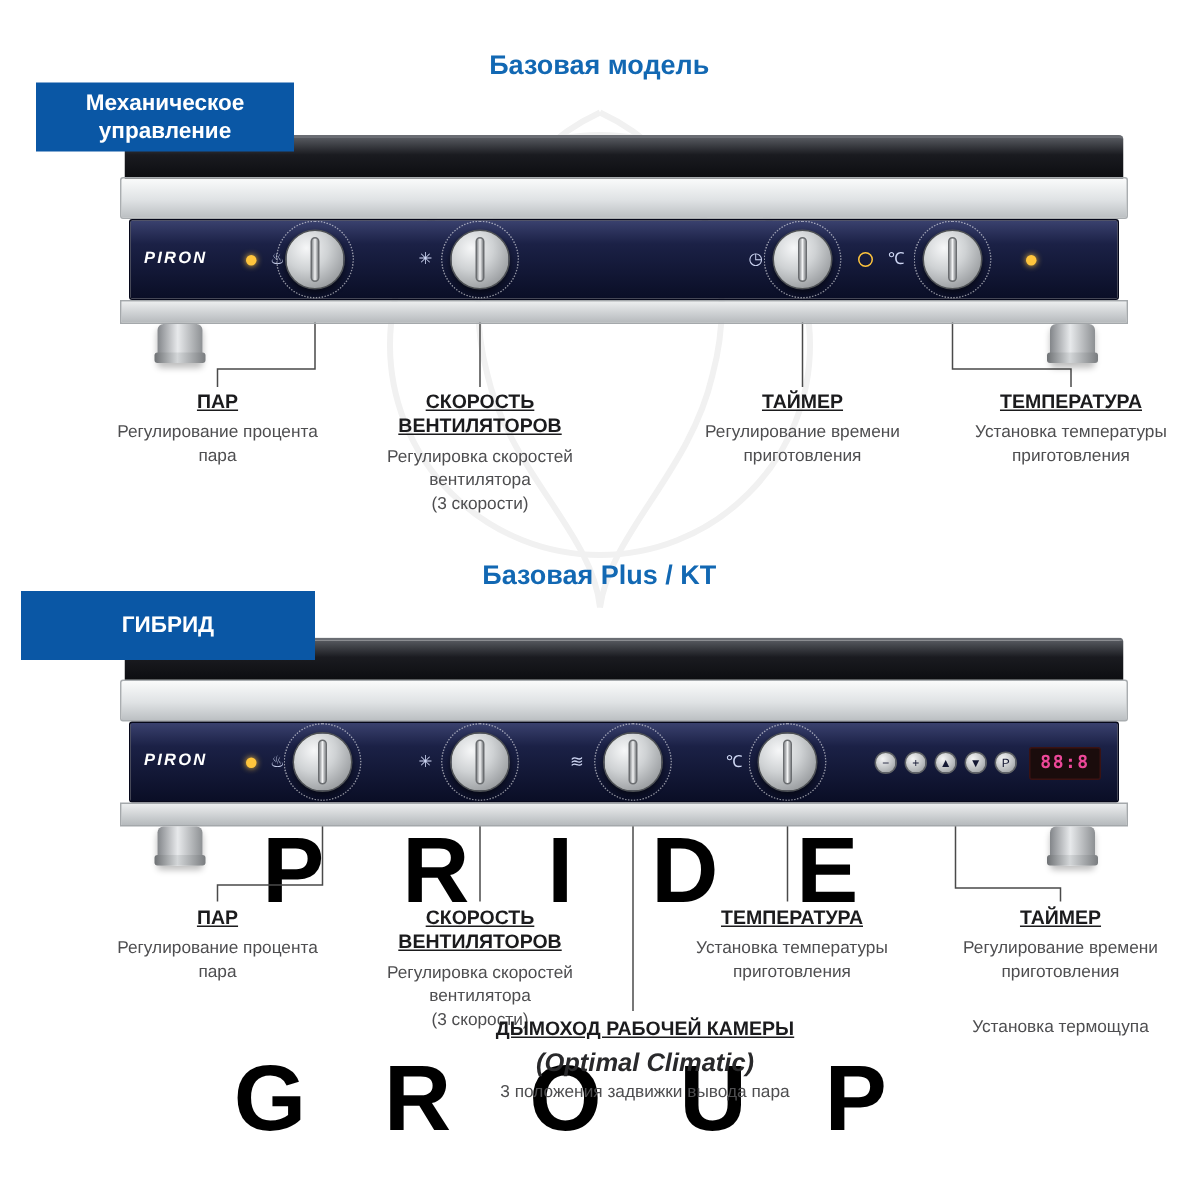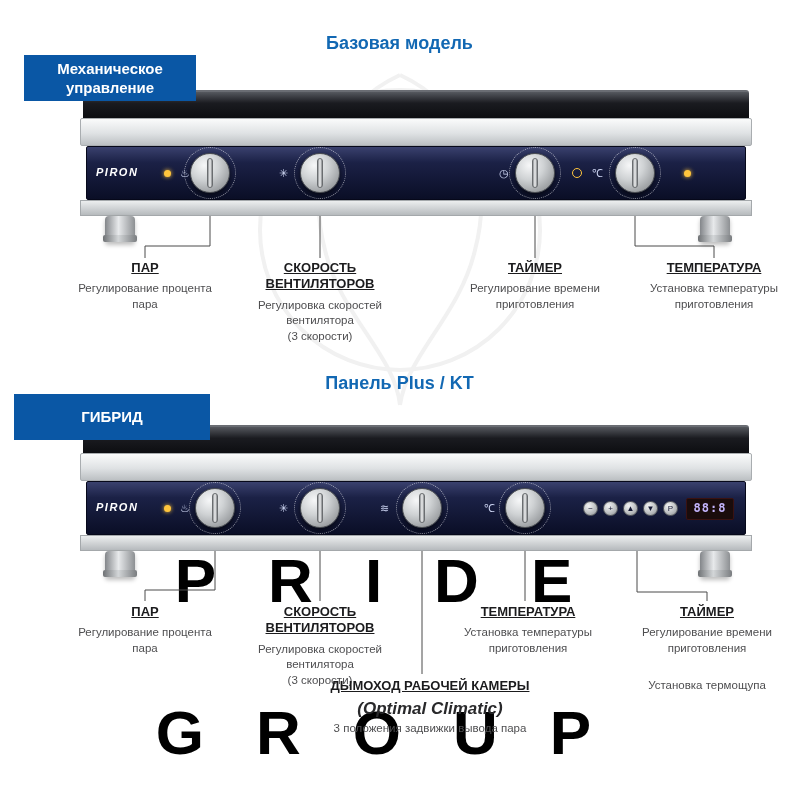--- a/index.html
+++ b/index.html
@@ -84,21 +84,21 @@
     border:1px solid #ffc53d; box-sizing:border-box;
   }
   .btn-round {
     position:absolute; width:15px; height:15px; border-radius:50%;
     background:radial-gradient(circle at 35% 30%, #f3f4f5, #b9bcbe 60%, #8c8f92);
     border:1px solid #5f6265; color:#141833; font-size:8px; line-height:13px;
     text-align:center; box-sizing:border-box;
   }
   .display {
     position:absolute; width:46px; height:20px; background:#1a0c0c;
-    border:1px solid #3a1212; border-radius:2px; color:#c4b5fd;
+    border:1px solid #3a1212; border-radius:2px; color:#ec4899;
     font-family:"DejaVu Sans Mono", monospace; font-weight:700; font-size:12px;
     text-align:center; line-height:19px; letter-spacing:1px;
   }
   
   .callout { position:absolute; text-align:center; z-index:3; }
   .callout-title { font-size:13px; font-weight:700; color:#1b1b1d; margin:0 0 5px; line-height:1.25;text-decoration:underline; }
   .callout-desc { font-size:11.5px; color:#4e4e50; margin:0; line-height:1.35; }
   .callout-sub  { font-size:17px; font-weight:700; font-style:italic; color:#29292b; margin:0 0 2px; }
   .lines { position:absolute; left:0; top:0; z-index:1; pointer-events:none; }
 </style>
@@ -178,21 +178,21 @@
 </div>
 <div class="callout" style="left:455px;top:260px;width:160px">
   <p class="callout-title">ТАЙМЕР</p>
   <p class="callout-desc">Регулирование времени приготовления</p>
 </div>
 <div class="callout" style="left:632px;top:260px;width:164px">
   <p class="callout-title">ТЕМПЕРАТУРА</p>
   <p class="callout-desc">Установка температуры приготовления</p>
 </div>
 
-<h2 class="section-title" style="top:373px">Панель Plus / KT</h2>
+<h2 class="section-title" style="top:373px">Базовая Plus / KT</h2>
 
 <div class="badge" style="left:14px;top:394px;width:196px;height:46px">
   <span>ГИБРИД</span>
 </div>
 
 <div class="oven" style="left:80px;top:425px">
   <div class="glass"></div>
   <div class="steel-top"></div>
   <div class="strip"></div>
   <div class="steel-bottom"></div>

